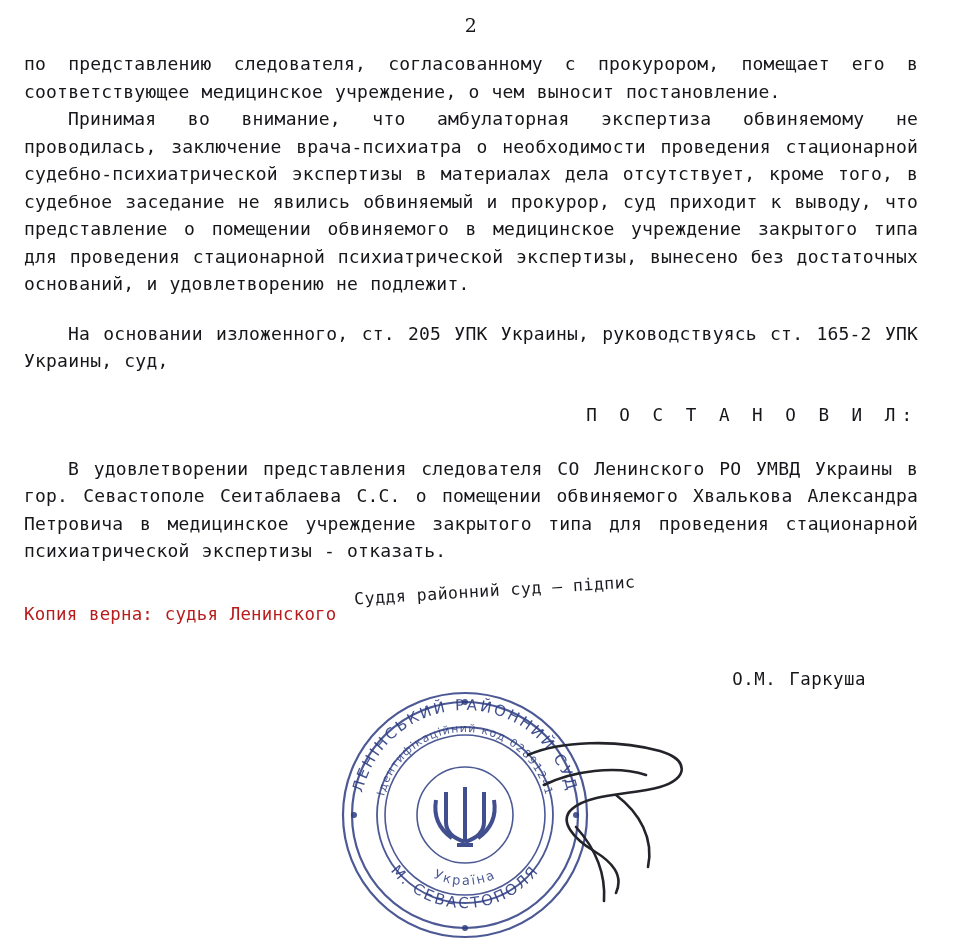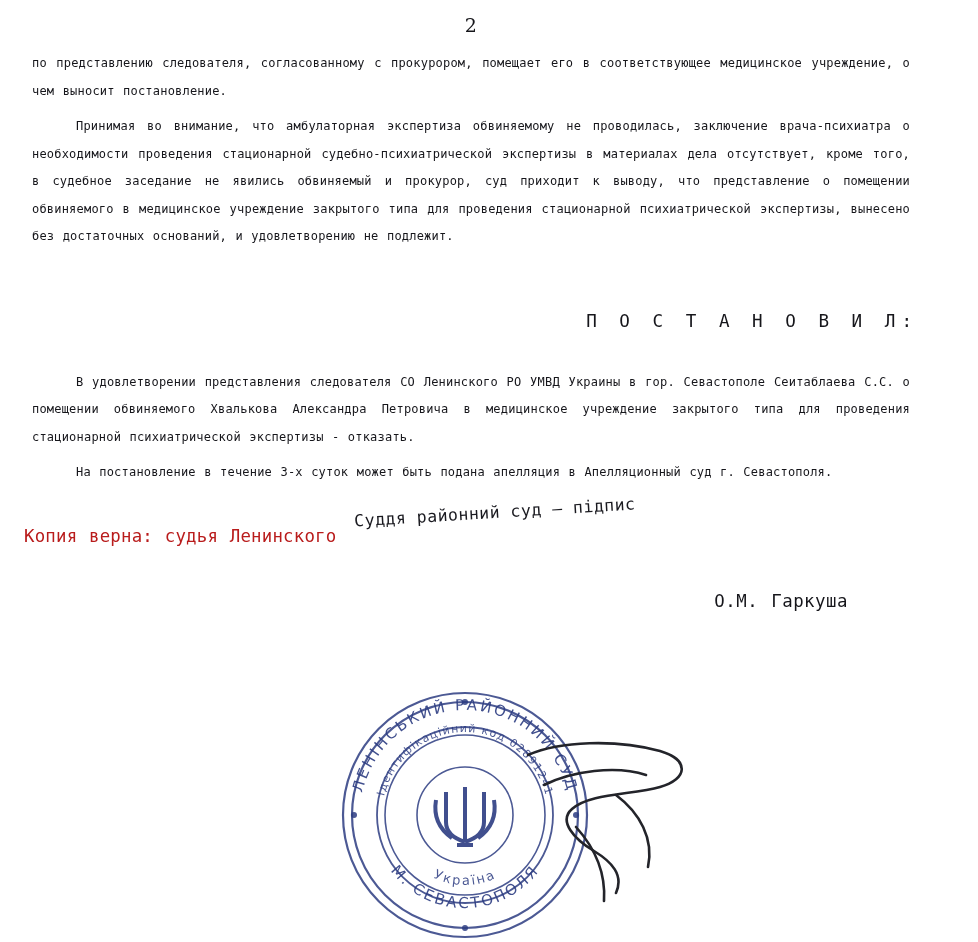--- a/index.html
+++ b/index.html
@@ -24,26 +24,26 @@
   }
   .page-number {
     text-align: center;
     font-family: "DejaVu Serif", serif;
     font-size: 19px;
     color: #15151a;
     margin: 6px 0 14px 0;
     letter-spacing: 0.5px;
   }
   .para {
-    font-size: 12px;
+    font-size: 18px;
     line-height: 27.5px;
     text-align: justify;
     text-justify: inter-word;
     color: #16161b;
-    margin: 8px;
+    margin: 0;
     letter-spacing: 0.2px;
     word-spacing: 1px;
   }
   .para.indent {
     text-indent: 44px;
   }
   .gap-md { height: 22px; }
   .gap-lg { height: 30px; }
   .ruling {
     text-align: right;
@@ -68,21 +68,21 @@
     position: absolute;
     left: 330px;
     top: -18px;
     font-size: 16.5px;
     color: #1a1a20;
     letter-spacing: 0.5px;
     transform: rotate(-3.5deg);
   }
   .signer-name {
     position: absolute;
-    right: 70px;
+    right: 52px;
     top: 70px;
     font-size: 17.4px;
     letter-spacing: 0.5px;
     word-spacing: 2px;
     color: #16161b;
     margin-left: 12px;
   }
   
   .stamp {
     position: absolute;
@@ -113,29 +113,29 @@
 
 <div class="page">
 
   <div class="page-number">2</div>
 
   <p class="para">по представлению следователя, согласованному с прокурором, помещает его в соответствующее медицинское учреждение, о чем выносит постановление.</p>
   <p class="para indent">Принимая во внимание, что амбулаторная экспертиза обвиняемому не проводилась, заключение врача-психиатра о необходимости проведения стационарной судебно-психиатрической экспертизы в материалах дела отсутствует, кроме того, в судебное заседание не явились обвиняемый и прокурор, суд приходит к выводу, что представление о помещении обвиняемого в медицинское учреждение закрытого типа для проведения стационарной психиатрической экспертизы, вынесено без достаточных оснований, и удовлетворению не подлежит.</p>
 
   <div class="gap-md"></div>
 
+  <p class="para indent">На основании изложенного, ст. 205 УПК Украины, руководствуясь ст. 165-2 УПК Украины, суд,</p>
 
   <div class="gap-lg"></div>
 
   <p class="ruling">П О С Т А Н О В И Л:</p>
 
   <div class="gap-lg"></div>
 
   <p class="para indent">В удовлетворении представления следователя СО Ленинского РО УМВД Украины в гор. Севастополе Сеитаблаева С.С. о помещении обвиняемого Хвалькова Александра Петровича в медицинское учреждение закрытого типа для проведения стационарной психиатрической экспертизы - отказать.</p>
-  <p class="para indent">На постановление в течение 3-х суток может быть подана апелляция в Апелляционный суд г. Севастополя.</p>
 
   <div class="sign-block">
     <div class="sign-caption">Суддя районний суд — підпис</div>
     <div class="sign-line">Копия верна: судья Ленинского</div>
     <div class="signer-name">О.М. Гаркуша</div>
   </div>
 
   <div class="stamp">
     <svg width="250" height="250" viewBox="0 0 250 250" xmlns="http://www.w3.org/2000/svg">
       <defs>

